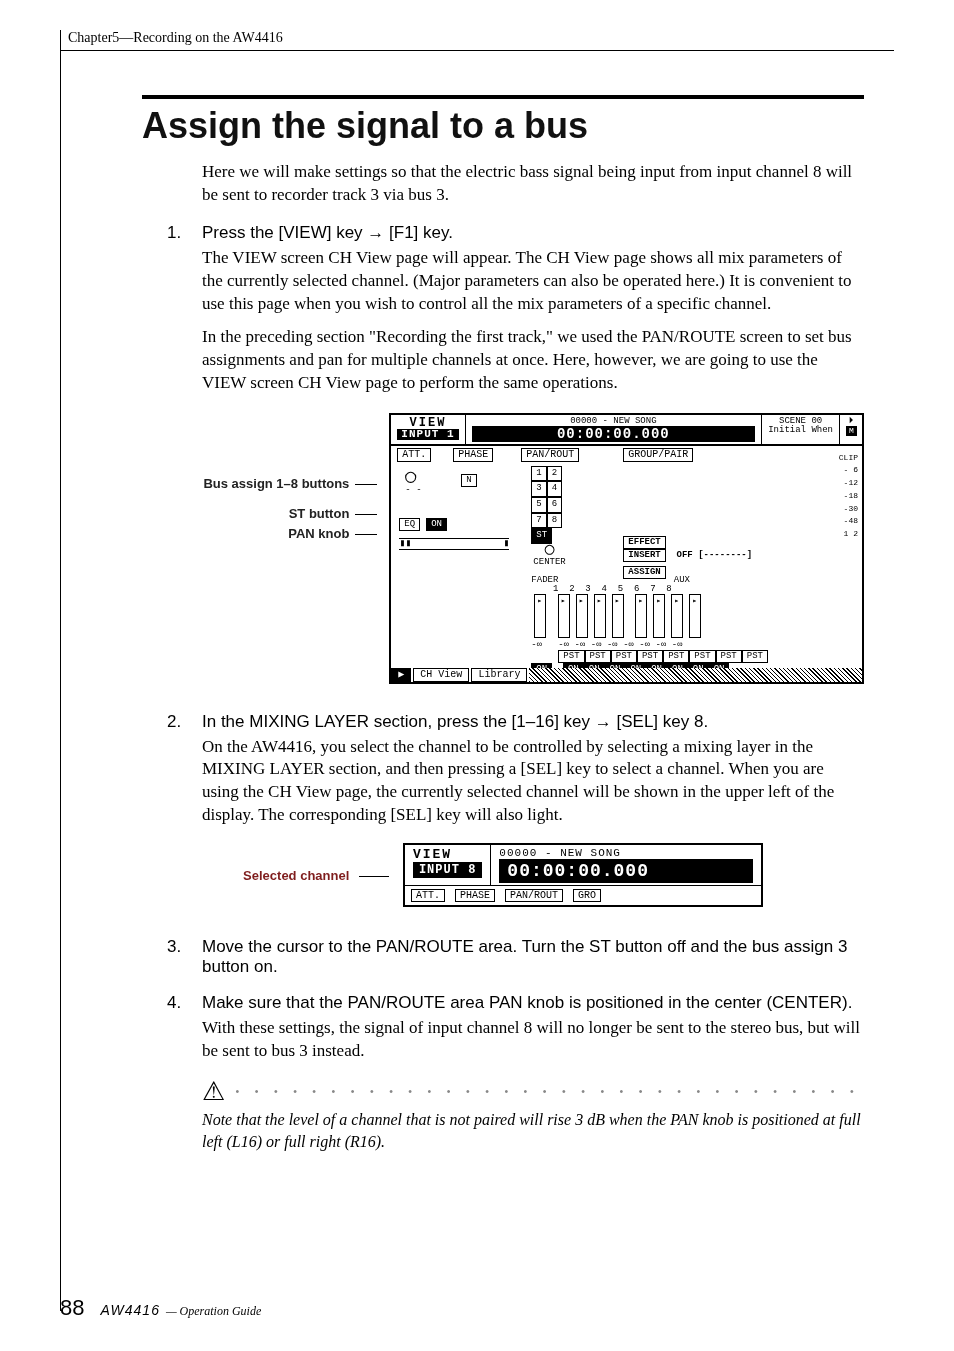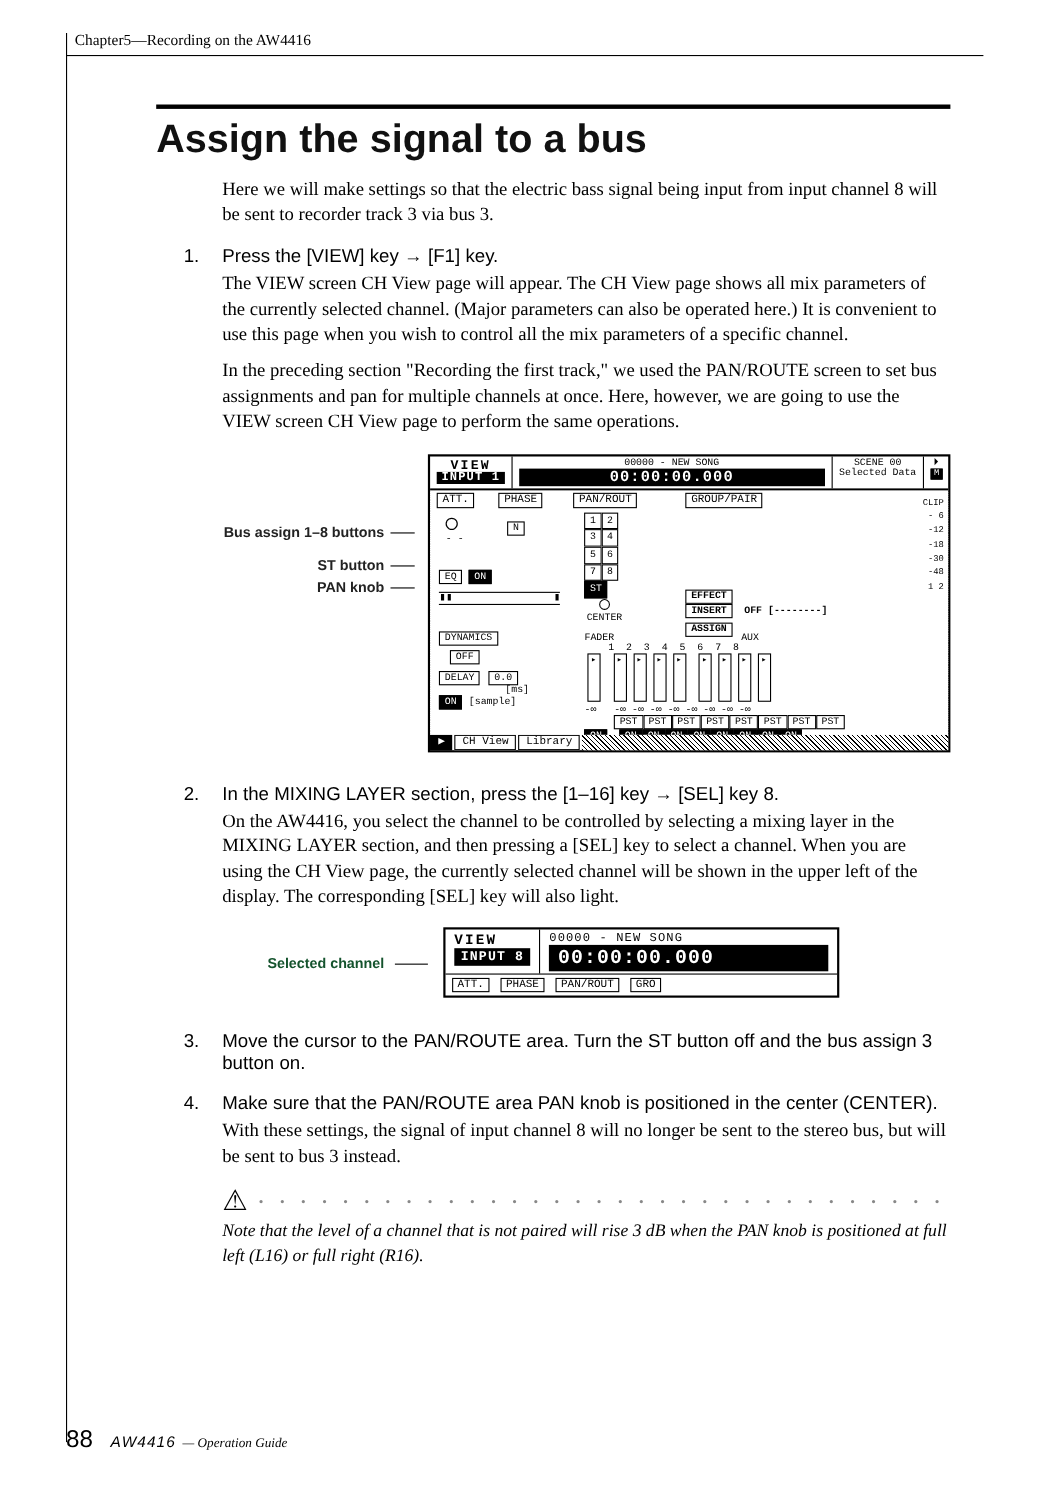--- a/index.html
+++ b/index.html
@@ -149,21 +149,21 @@
     display:flex;
     justify-content:center;
     align-items:center;
   }
   .callouts2 {
     font-family: "Frutiger", "Myriad Pro", "Segoe UI", "Helvetica Neue", sans-serif;
     font-size: 13px;
     font-weight: 700;
     text-align: right;
     padding-right: 14px;
-    color:#14532d;
+    color:#7f1d1d;
   }
   .callouts2 .line { width:30px; border-top:1px solid #000; display:inline-block; vertical-align:middle; margin-left:6px;}
   .lcd2 {
     border:2px solid #000;
     background:#fff;
     font-family:"Courier New", monospace;
     width: 360px;
   }
   .lcd2 .row1 { display:flex; border-bottom:1px solid #000;}
   .lcd2 .cell { padding:2px 8px; border-right:1px solid #000;}
@@ -272,21 +272,21 @@
         <div class="vcell">
           <div class="viewlabel">VIEW</div>
           <div class="inputlabel">INPUT 1</div>
         </div>
         <div class="vcell" style="flex:1;">
           <div class="small">00000 - NEW SONG</div>
           <div class="bigtime">00:00:00.000</div>
         </div>
         <div class="vcell">
           <div class="small">SCENE 00</div>
-          <div class="small">Selected Data</div>
+          <div class="small">Initial When</div>
         </div>
         <div class="vcell" style="border-right:none; width:22px;">
           <div style="font-size:9px;">⏵</div>
           <div class="lcd-box-inv" style="font-size:8px;padding:0 2px;">M</div>
         </div>
       </div>
 
       <div class="lcd-body">
 
         <div class="lcd-col" style="left:6px; top:2px;">
@@ -335,29 +335,20 @@
         </div>
 
 
         <div class="lcd-col small" style="left:232px; top:90px;font-weight:bold;">
           <span class="lcd-box">EFFECT</span><br>
           <span class="lcd-box">INSERT</span>
           &nbsp;<span>OFF</span> [--------]
           <div style="margin-top:4px;"><span class="lcd-box">ASSIGN</span></div>
         </div>
 
-        <div class="lcd-col" style="left:8px; top:128px;">
-          <span class="lcd-box small">DYNAMICS</span>
-          <div style="margin:4px 0 6px 10px;"><span class="lcd-box small">OFF</span></div>
-          <span class="lcd-box small">DELAY</span>
-          <span class="lcd-box small" style="margin-left:2px;">0.0</span>
-          <div class="small" style="margin-left:60px;">[ms]</div>
-          <span class="lcd-box-inv small">ON</span>
-          <span class="small">[sample]</span>
-        </div>
 
         <div class="lcd-col small" style="left:140px; top:130px;">
           <span>FADER</span>
           <span style="margin-left:110px;margin-top:39px;">AUX</span>
           <div class="small">&nbsp;&nbsp;&nbsp;&nbsp;1&nbsp;&nbsp;2&nbsp;&nbsp;3&nbsp;&nbsp;4&nbsp;&nbsp;5&nbsp;&nbsp;6&nbsp;&nbsp;7&nbsp;&nbsp;8</div>
           <div>
             <span class="vfader"></span>
             <span class="vfader"></span><span class="vfader"></span><span class="vfader"></span><span class="vfader"></span>
             <span class="vfader"></span><span class="vfader"></span><span class="vfader"></span><span class="vfader"></span>
           </div>

